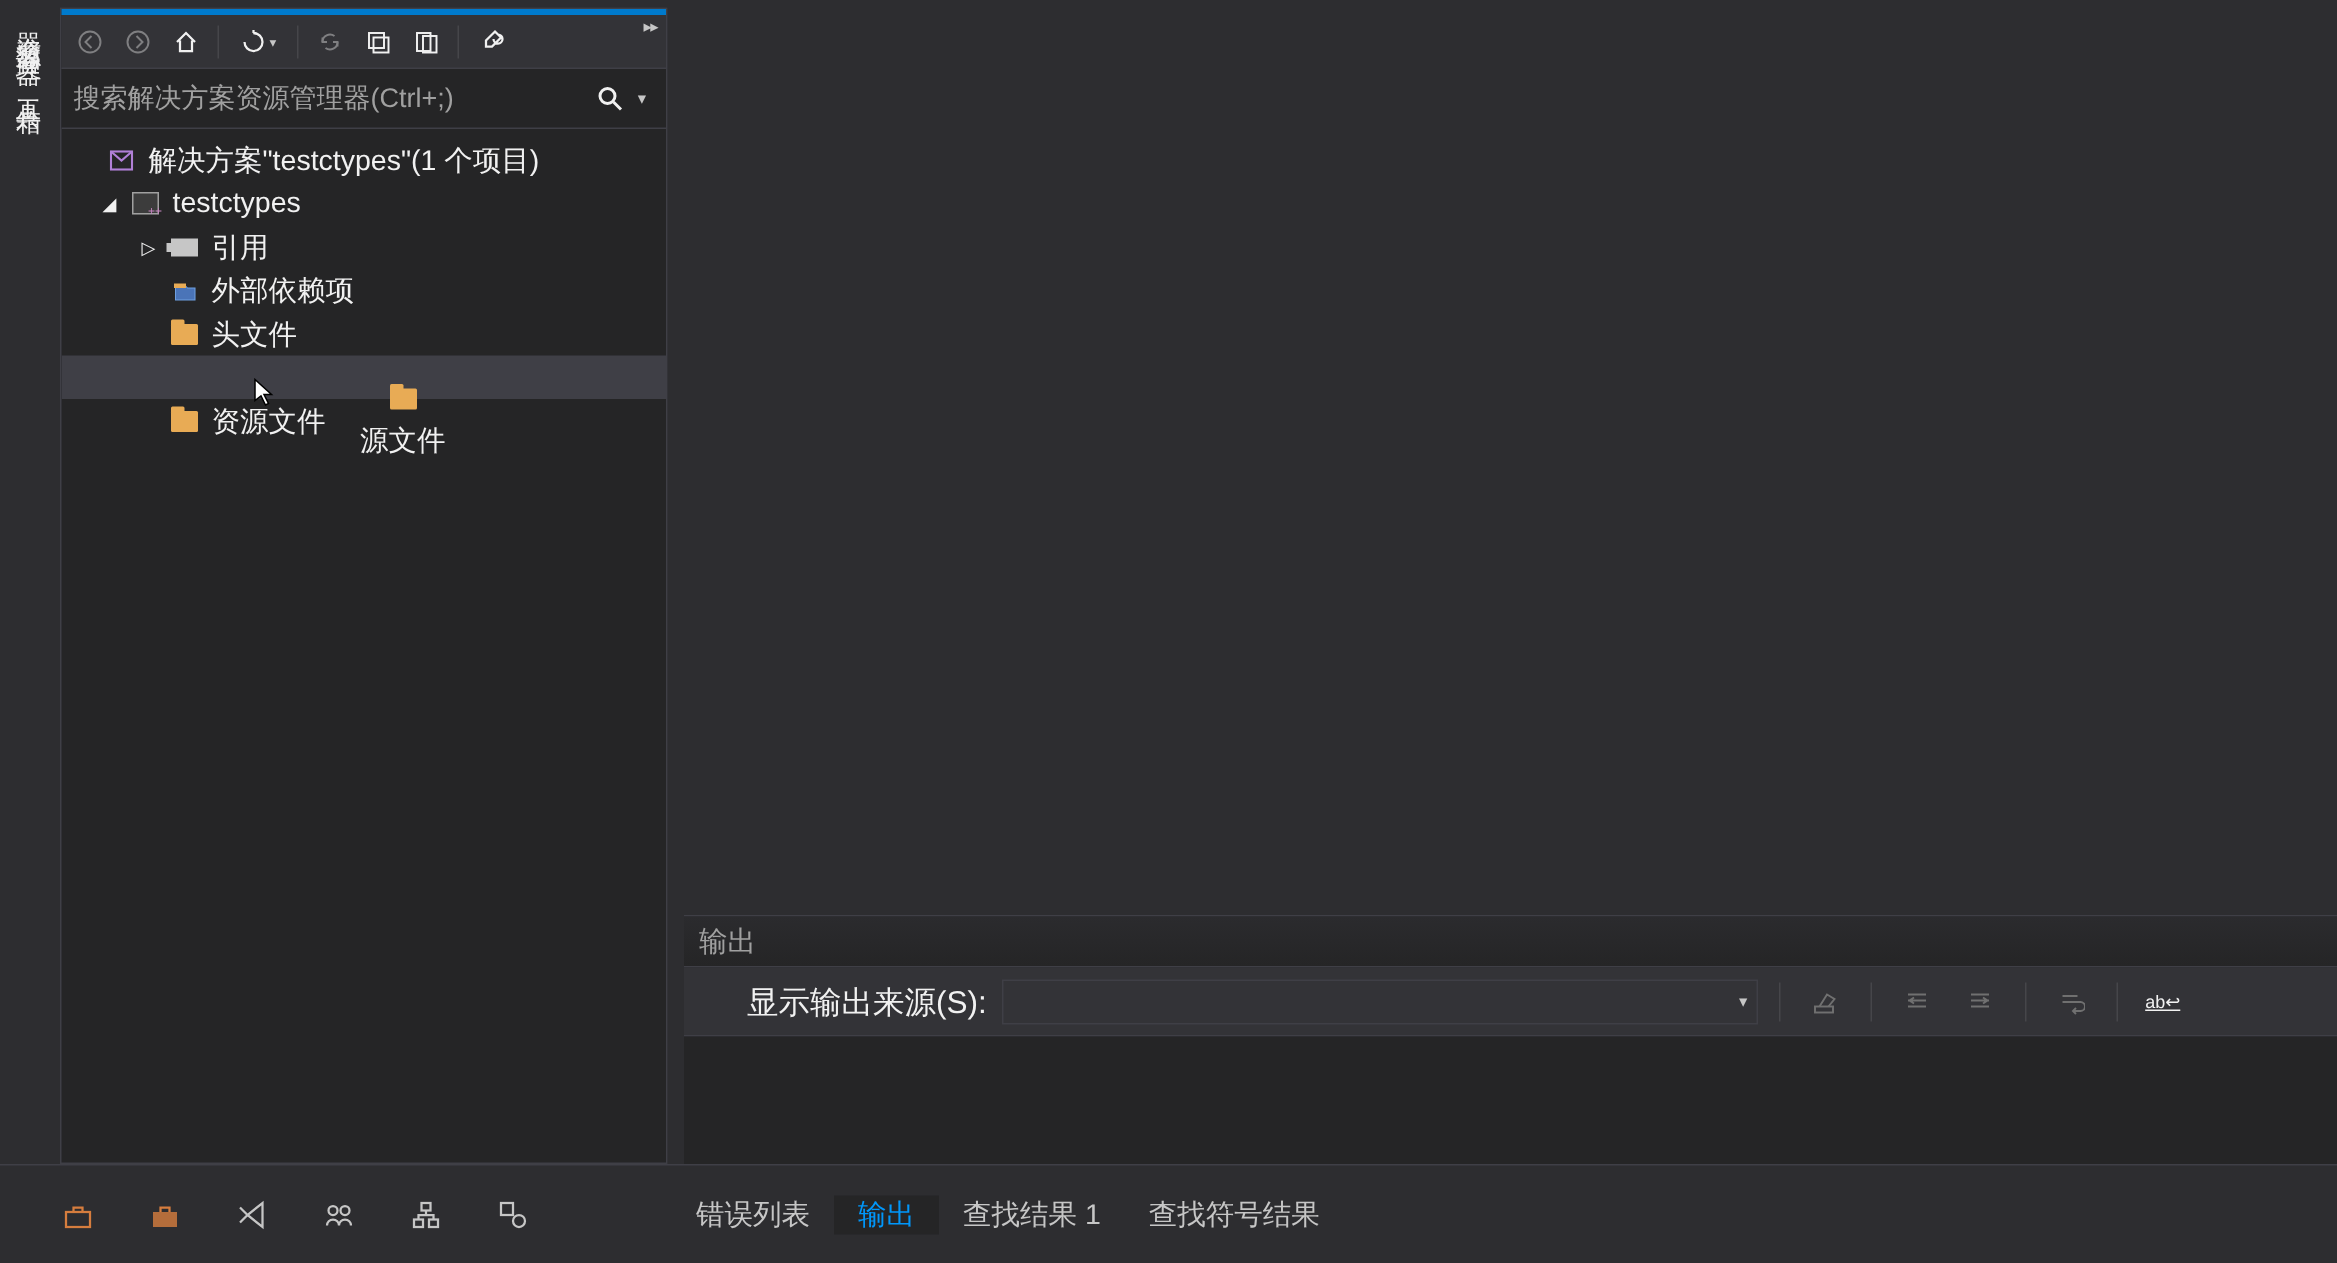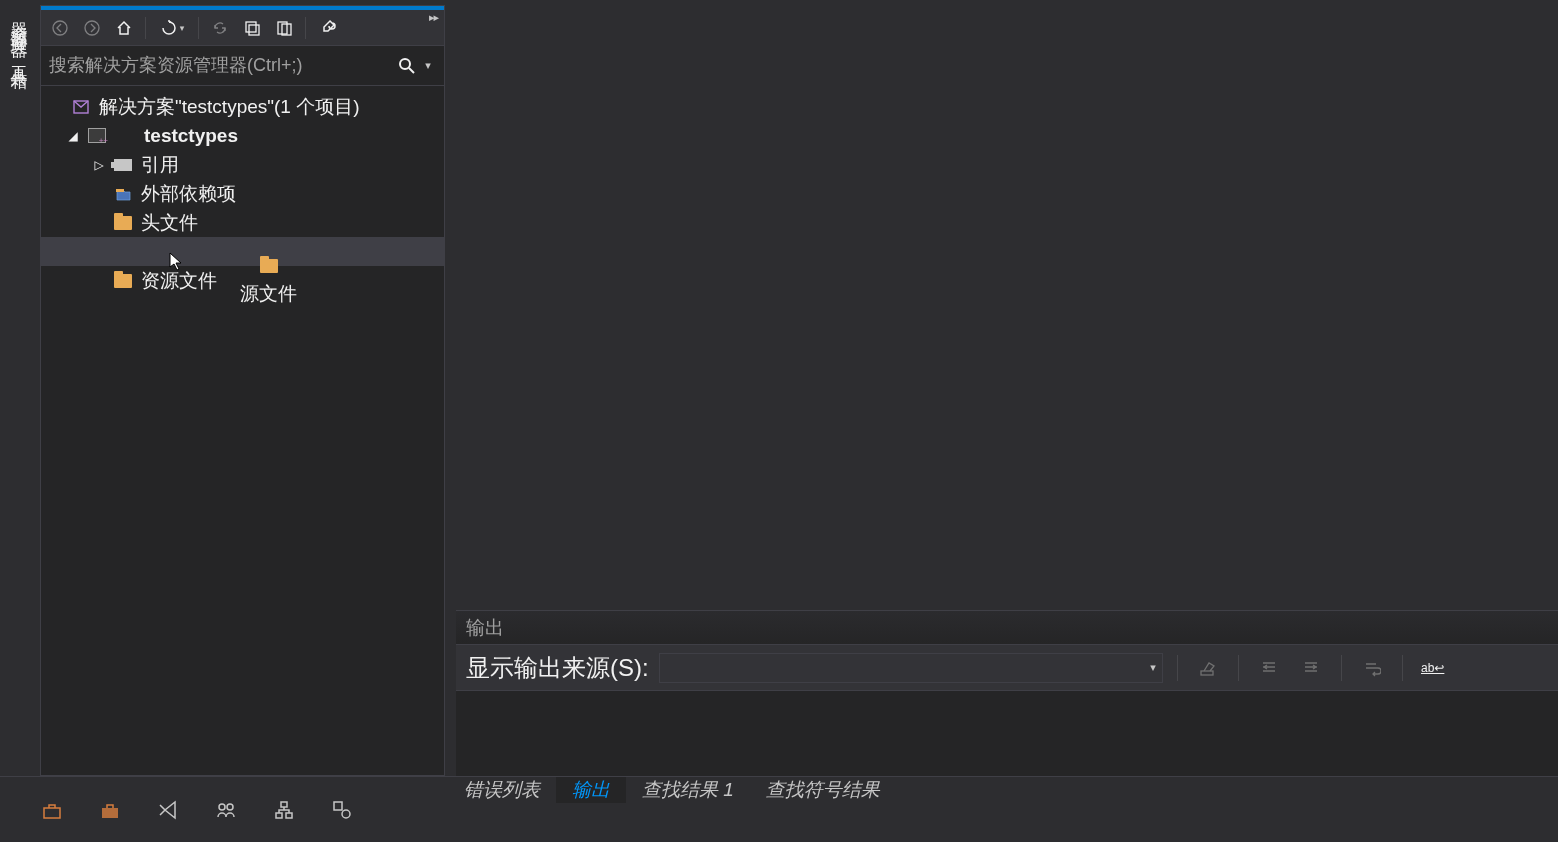--- a/index.html
+++ b/index.html
@@ -155,21 +155,21 @@
   }
   .ic-sln { color: #b180d7; }
   .ic-proj { color: #ffffff; border:1px solid #a0a0a0; width:18px; height:15px; background:#3c3c3c; position:relative;}
   .ic-proj::after{content:"++"; position:absolute; right:-3px; bottom:-3px; font-size:8px; color:#c586c0;}
   .ic-ref { width:18px; height:12px; background:#c6c6c6; position:relative;}
   .ic-ref::before{content:""; position:absolute; left:-3px; top:3px; width:6px;height:6px;background:#c6c6c6;}
   .ic-ext { color:#e8ab55; }
   .ic-folder { width:18px; height:14px; background:#e8ab55; border-radius:1px; position:relative;}
   .ic-folder::before{content:""; position:absolute; top:-3px; left:0; width:9px;height:4px;background:#e8ab55;border-radius:1px 1px 0 0;}
   .tree-label { font-size: 19px; }
-  .bold { font-weight: bold; margin-left: 29px; }
+  .bold { font-weight: normal; }
   .indent-1 { padding-left: 26px; }
   .indent-2 { padding-left: 52px; }
 
   
   .editor {
     position: absolute;
     left: 452px;
     top: 0;
     right: 0;
     height: 608px;
@@ -199,21 +199,21 @@
   .output-title { font-size: 19px; color: #a0a0a0; }
   .output-toolbar {
     height: 46px;
     display: flex;
     align-items: center;
     gap: 10px;
     padding: 0 10px;
     background: #333337;
     border-bottom: 1px solid #3f3f46;
   }
-  .out-label { font-size: 24px; color: #f1f1f1; }
+  .out-label { font-size: 21px; color: #f1f1f1; margin-left: 32px; }
   .out-select {
     width: 504px;
     height: 30px;
     background: #333337;
     border: 1px solid #3f3f46;
     color: #f1f1f1;
     font-size: 16px;
     padding: 0 6px;
     display: flex;
     align-items: center;
@@ -257,23 +257,22 @@
     height: 24px;
     color: #d67d3e;
     font-size: 20px;
     cursor: pointer;
     display:flex; align-items:center; justify-content:center;
   }
   .bicon.gray { color: #c6c6c6; }
   .bottom-tabs {
     display: flex;
     gap: 0;
-    align-items: flex-start;
+    align-items: center;
     height: 100%;
-    font-style: italic;
   }
   .btab {
     display: flex;
     align-items: center;
     padding: 0 16px;
     font-size: 19px;
     color: #c6c6c6;
     cursor: pointer;
     border-right: none;
   }

